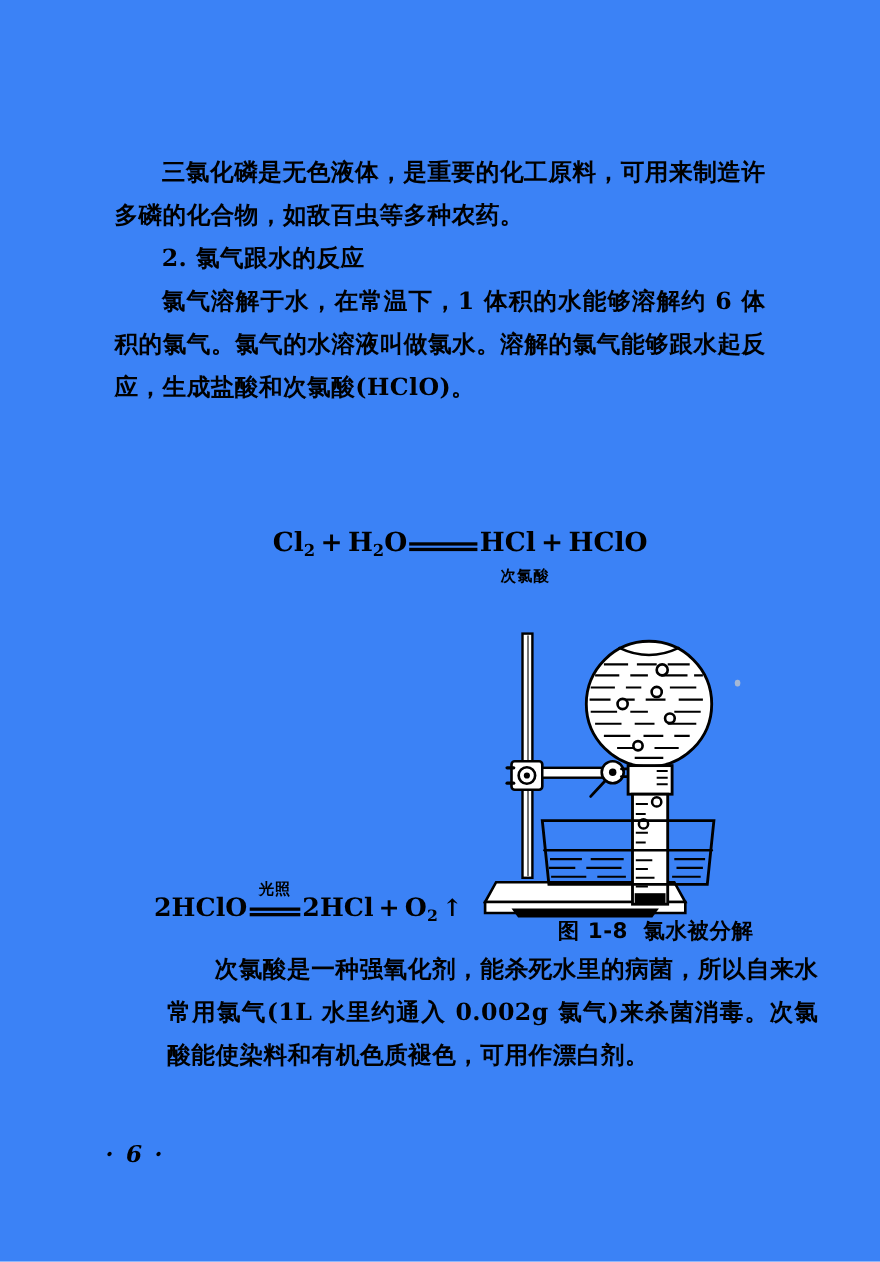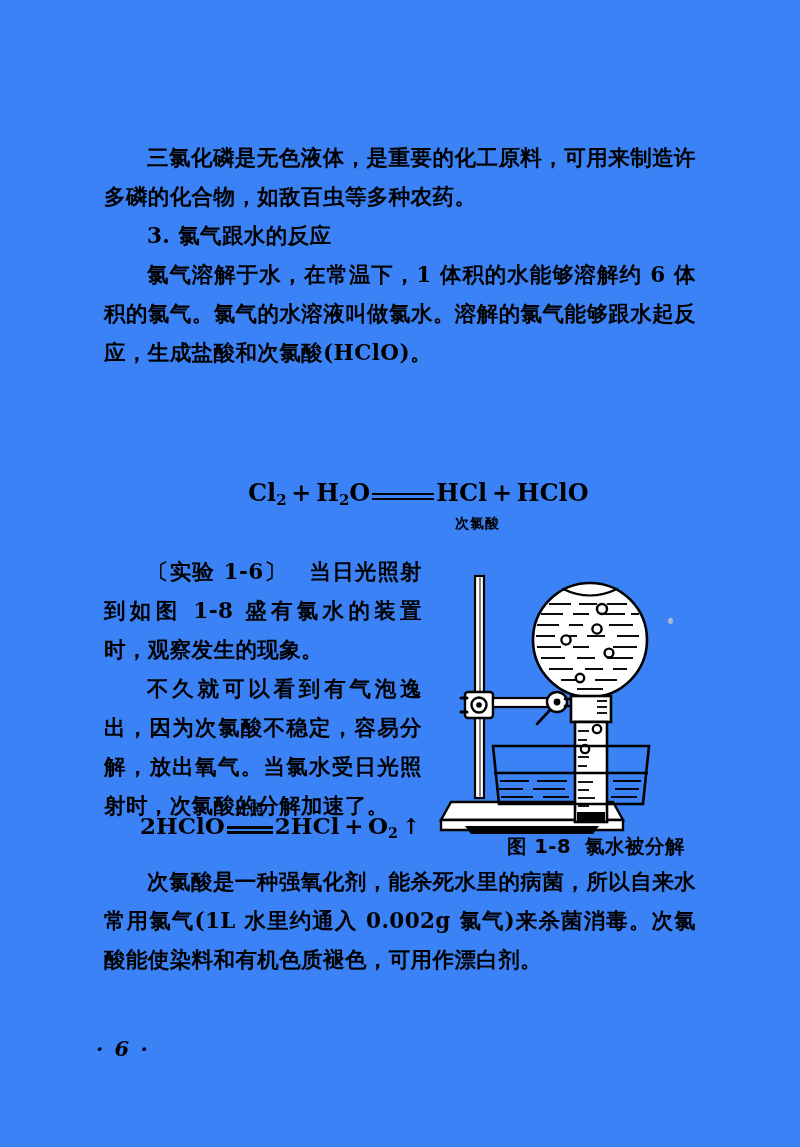--- a/index.html
+++ b/index.html
@@ -149,39 +149,35 @@
     opacity: .75;
   }
 </style>
 </head>
 <body>
 
 <div class="page">
 
   <div class="body-col">
     <p class="para">三氯化磷是无色液体，是重要的化工原料，可用来制造许多磷的化合物，如敌百虫等多种农药。</p>
-    <p class="para">3. 氯气跟水的反应</p>
+    <p class="para">2. 氯气跟水的反应</p>
     <p class="para">氯气溶解于水，在常温下，1 体积的水能够溶解约 6 体积的氯气。氯气的水溶液叫做氯水。溶解的氯气能够跟水起反应，生成盐酸和次氯酸(HClO)。</p>
   </div>
 
   <div class="eq-block eq-main">
     <span>Cl<sub>2</sub> + H<sub>2</sub>O</span><span class="dbl"></span><span>HCl + HClO</span>
   </div>
   <div class="eq-sub-label">次氯酸</div>
 
-  <div class="narrow-col">
-    <p class="para">〔实验 1-6〕　当日光照射到如图 1-8 盛有氯水的装置时，观察发生的现象。</p>
-    <p class="para">不久就可以看到有气泡逸出，因为次氯酸不稳定，容易分解，放出氧气。当氯水受日光照射时，次氯酸的分解加速了。</p>
-  </div>
 
   <div class="eq-block eq-second">
     <span>2HClO</span><span class="dbl dbl-short"><span class="cond">光照</span></span><span>2HCl + O<sub>2</sub></span><span class="uparrow">↑</span>
   </div>
 
-  <div class="body-col" style="top:862px;">
+  <div class="body-col" style="top:862px;margin-left:48px;">
     <p class="para"><span>次氯酸是一种强氧化剂，能</span><span>杀死水里的病菌，所以自来水常用氯气(1L 水里约通入 0.002g 氯气)来杀菌消毒。次氯酸能使染料和有机色质褪色，可用作漂白剂。</span></p>
   </div>
 
   <div class="figure">
     <svg width="248" height="300" viewBox="0 0 248 300" xmlns="http://www.w3.org/2000/svg" stroke="#000" fill="none" stroke-width="2.2" stroke-linecap="round">
 
       <rect x="38" y="8" width="9" height="222" fill="#fff" stroke="#000" stroke-width="2.2"></rect>
       <line x1="43" y1="10" x2="43" y2="228" stroke="#000" stroke-width="1"></line>
 
       <path d="M14 234 L176 234 L186 252 L4 252 Z" fill="#fff" stroke="#000" stroke-width="2.4"></path>

